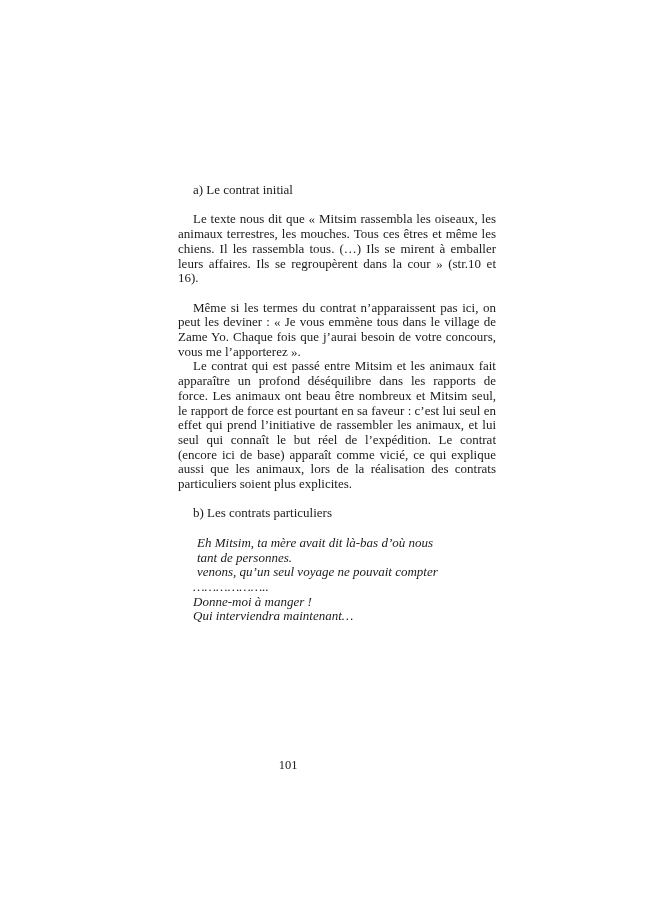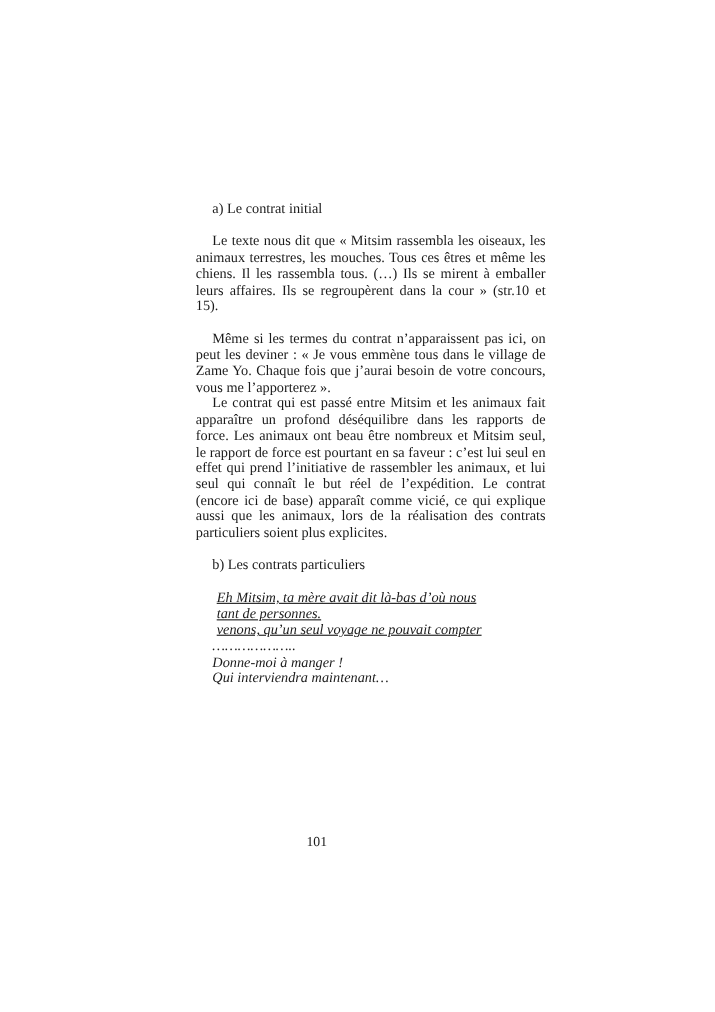--- a/index.html
+++ b/index.html
@@ -42,21 +42,20 @@
     margin: 0;
     padding-left: 15px;
     font-style: italic;
     text-align: left;
   }
   .verse .verse-line {
     margin: 0;
   }
   .verse .verse-line.shift {
     padding-left: 4px;
-    text-decoration: underline;
   }
   .page-number {
     position: absolute;
     left: 0;
     top: 758px;
     width: 576px;
     text-align: center;
     font-size: 12.5px;
   }
 </style>
@@ -64,21 +63,21 @@
 <body>
 
 <div class="page">
 
   <div class="text-block">
 
     <p class="heading">a) Le contrat initial</p>
 
     <div class="gap"></div>
 
-    <p class="para">Le texte nous dit que « Mitsim rassembla les oiseaux, les animaux terrestres, les mouches. Tous ces êtres et même les chiens. Il les rassembla tous. (…) Ils se mirent à emballer leurs affaires. Ils se regroupèrent dans la cour » (str.10 et 15).</p>
+    <p class="para">Le texte nous dit que « Mitsim rassembla les oiseaux, les animaux terrestres, les mouches. Tous ces êtres et même les chiens. Il les rassembla tous. (…) Ils se mirent à emballer leurs affaires. Ils se regroupèrent dans la cour » (str.10 et 16).</p>
 
     <div class="gap"></div>
 
     <p class="para">Même si les termes du contrat n’apparaissent pas ici, on peut les deviner : « Je vous emmène tous dans le village de Zame Yo. Chaque fois que j’aurai besoin de votre concours, vous me l’apporterez ».</p>
 
     <p class="para">Le contrat qui est passé entre Mitsim et les animaux fait apparaître un profond déséquilibre dans les rapports de force. Les animaux ont beau être nombreux et Mitsim seul, le rapport de force est pourtant en sa faveur : c’est lui seul en effet qui prend l’initiative  de rassembler les animaux, et lui seul qui connaît le but réel de l’expédition. Le contrat (encore ici de base) apparaît comme vicié, ce qui explique aussi que les animaux, lors de la réalisation des contrats particuliers soient plus explicites.</p>
 
     <div class="gap"></div>
 
     <p class="heading">b) Les contrats particuliers</p>

